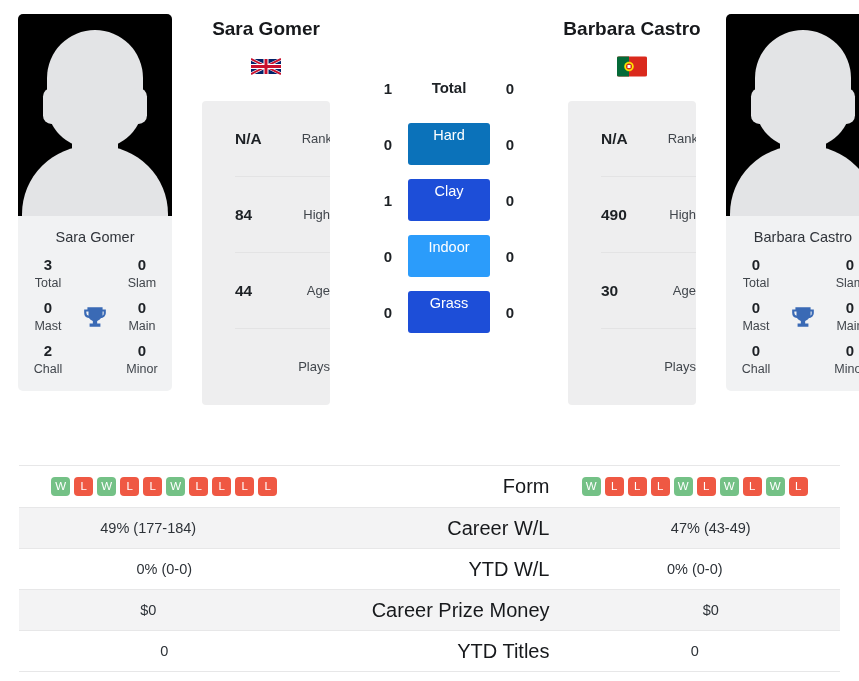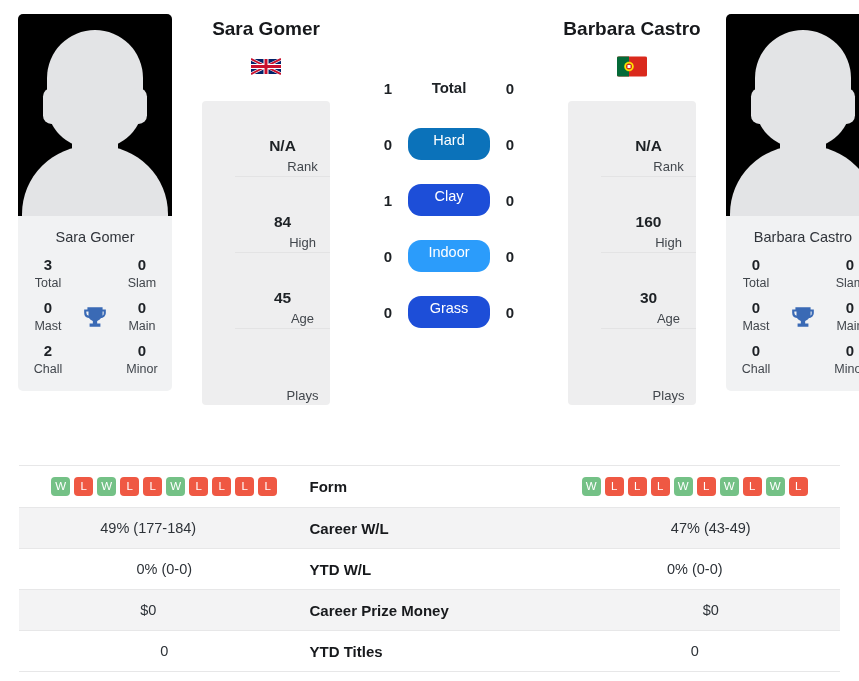--- a/index.html
+++ b/index.html
@@ -136,23 +136,23 @@
   .info-card {
     margin-top: 24px;
     width: 128px;
     background: #eeeeef;
     border-radius: 4px;
     overflow: hidden;
   }
   .info-row {
     height: 76px;
     display: flex;
-    flex-direction: column;
-    align-items: center;
-    justify-content: flex-end;
+    flex-direction: row;
+    align-items: center;
+    justify-content: space-between;
     border-bottom: 1px solid #e3e3e4;
     margin-left: 33px;
   }
   .info-row:last-child { border-bottom: none; }
   .info-val {
     font-size: 15.5px;
     font-weight: bold;
     color: #1d2125;
     line-height: 1.4;
   }
@@ -190,22 +190,22 @@
     text-align: center;
   }
   .h2h-total-label {
     font-size: 15px;
     font-weight: bold;
     color: #1d2125;
   }
   .surface-badge {
     display: block;
     width: 82px;
-    padding: 4px 0 11px 0;
-    border-radius: 13px;
+    padding: 4px 0 21px 0;
+    border-radius: 3px;
     color: #ffffff;
     font-size: 14.5px;
     text-align: center;
     line-height: 1.2;
   }
 
   
   .cmp-table {
     width: 821px;
     margin: 0 19px;
@@ -222,23 +222,23 @@
   .cmp-left, .cmp-right {
     flex: 1;
     display: flex;
     align-items: center;
     justify-content: center;
     font-size: 14.5px;
     color: #2d3238;
   }
   .cmp-center {
     width: 240px;
-    text-align: left;
-    font-size: 15px;
-    font-weight: bold;
+    text-align: right;
+    font-size: 20px;
+    font-weight: normal;
     color: #17191c;
   }
   .form-strip {
     display: flex;
     gap: 4px;
   }
   .fbadge {
     width: 19px; height: 19px;
     border-radius: 4px;
     color: #ffffff;
@@ -316,21 +316,21 @@
         <div class="info-card">
           <div class="info-row">
             <div class="info-val">N/A</div>
             <div class="info-lbl">Rank</div>
           </div>
           <div class="info-row">
             <div class="info-val">84</div>
             <div class="info-lbl">High</div>
           </div>
           <div class="info-row">
-            <div class="info-val">45</div>
+            <div class="info-val">44</div>
             <div class="info-lbl">Age</div>
           </div>
           <div class="info-row">
             <div class="info-val"></div>
             <div class="info-lbl">Plays</div>
           </div>
         </div>
       </div>
 
       <div class="center-col">
@@ -383,21 +383,21 @@
           <circle cx="24" cy="20" r="9" fill="#ffe900" stroke="#ffe900" stroke-width="1"></circle>
           <circle cx="24" cy="20" r="6" fill="#da291c"></circle>
           <rect x="21" y="17" width="6" height="6" fill="#fff"></rect>
         </svg>
         <div class="info-card">
           <div class="info-row">
             <div class="info-val">N/A</div>
             <div class="info-lbl">Rank</div>
           </div>
           <div class="info-row">
-            <div class="info-val">160</div>
+            <div class="info-val">490</div>
             <div class="info-lbl">High</div>
           </div>
           <div class="info-row">
             <div class="info-val">30</div>
             <div class="info-lbl">Age</div>
           </div>
           <div class="info-row">
             <div class="info-val"></div>
             <div class="info-lbl">Plays</div>
           </div>

